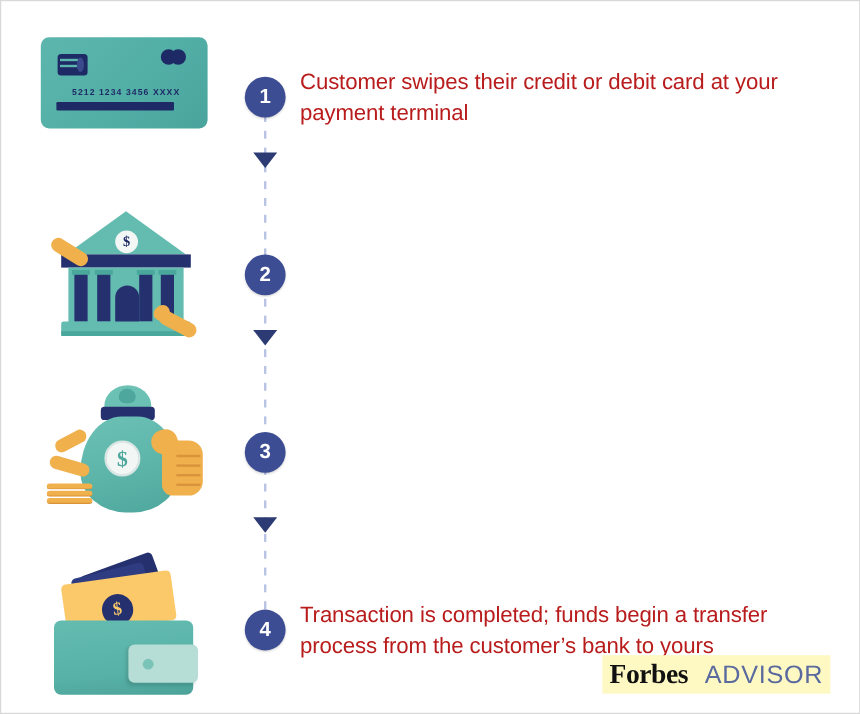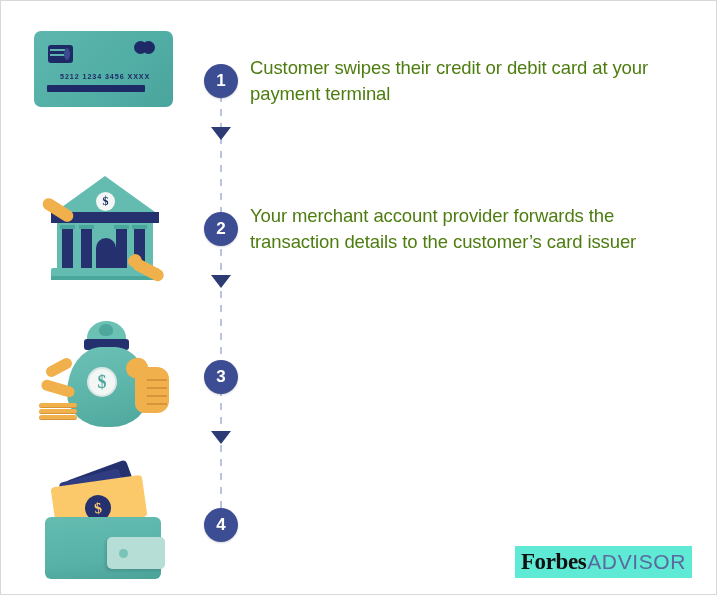--- a/index.html
+++ b/index.html
@@ -77,21 +77,21 @@
   }
 
   .text-cell {
     flex: 1 1 auto;
     padding-right: 24px;
   }
 
   .step-text {
     font-size: 18.5px;
     line-height: 1.42;
-    color: #4d7c0f;
+    color: #b91c1c;
     font-weight: 500;
     letter-spacing: -0.1px;
     max-width: 448px;
   }
 
   
   .connector {
     position: absolute;
     left: 213px;
     top: 60px;
@@ -379,22 +379,22 @@
     border-radius:50%; background:#79c3b8;
   }
 
   
   .forbes {
     position: absolute;
     right: 18px;
     bottom: 10px;
     display: flex;
     align-items: baseline;
-    gap: 1px;
-    background: #5eead4;
+    gap: 14px;
+    background: #fef9c3;
     padding: 3px 6px;
   }
   .forbes-word {
     font-family: "Liberation Serif", serif;
     font-weight: bold;
     font-size: 23px;
     color: #111111;
     letter-spacing: -0.4px;
   }
   .forbes-advisor {
@@ -448,23 +448,20 @@
           <div class="bank-col c2"></div>
           <div class="bank-col c3"></div>
           <div class="bank-col c4"></div>
           <div class="bank-door"></div>
           <div class="bank-base"></div>
           <div class="hand-right"></div>
         </div>
       </div>
       <div class="badge-cell">
         <div class="badge">2</div>
-      </div>
-      <div class="text-cell">
-        <div class="step-text">Your merchant account provider forwards the transaction details to the customer’s card issuer</div>
       </div>
     </div>
 
     <div class="step" id="step-3">
       <div class="illus-cell">
         <div class="bag">
           <div class="bag-top"></div>
           <div class="bag-neck"></div>
           <div class="bag-body"></div>
           <div class="bag-coin">$</div>
@@ -492,20 +489,23 @@
           <div class="wal-card-b"></div>
           <div class="wal-bill"></div>
           <div class="wal-bill-coin">$</div>
           <div class="wal-body"></div>
           <div class="wal-clasp"></div>
         </div>
       </div>
       <div class="badge-cell">
         <div class="badge">4</div>
       </div>
+      <div class="text-cell">
+        <div class="step-text">Transaction is completed; funds begin a transfer process from the customer’s bank to yours</div>
+      </div>
     </div>
 
     <div class="forbes">
       <span class="forbes-word">Forbes</span>
       <span class="forbes-advisor">ADVISOR</span>
     </div>
 
   </div>
 </div>
 

